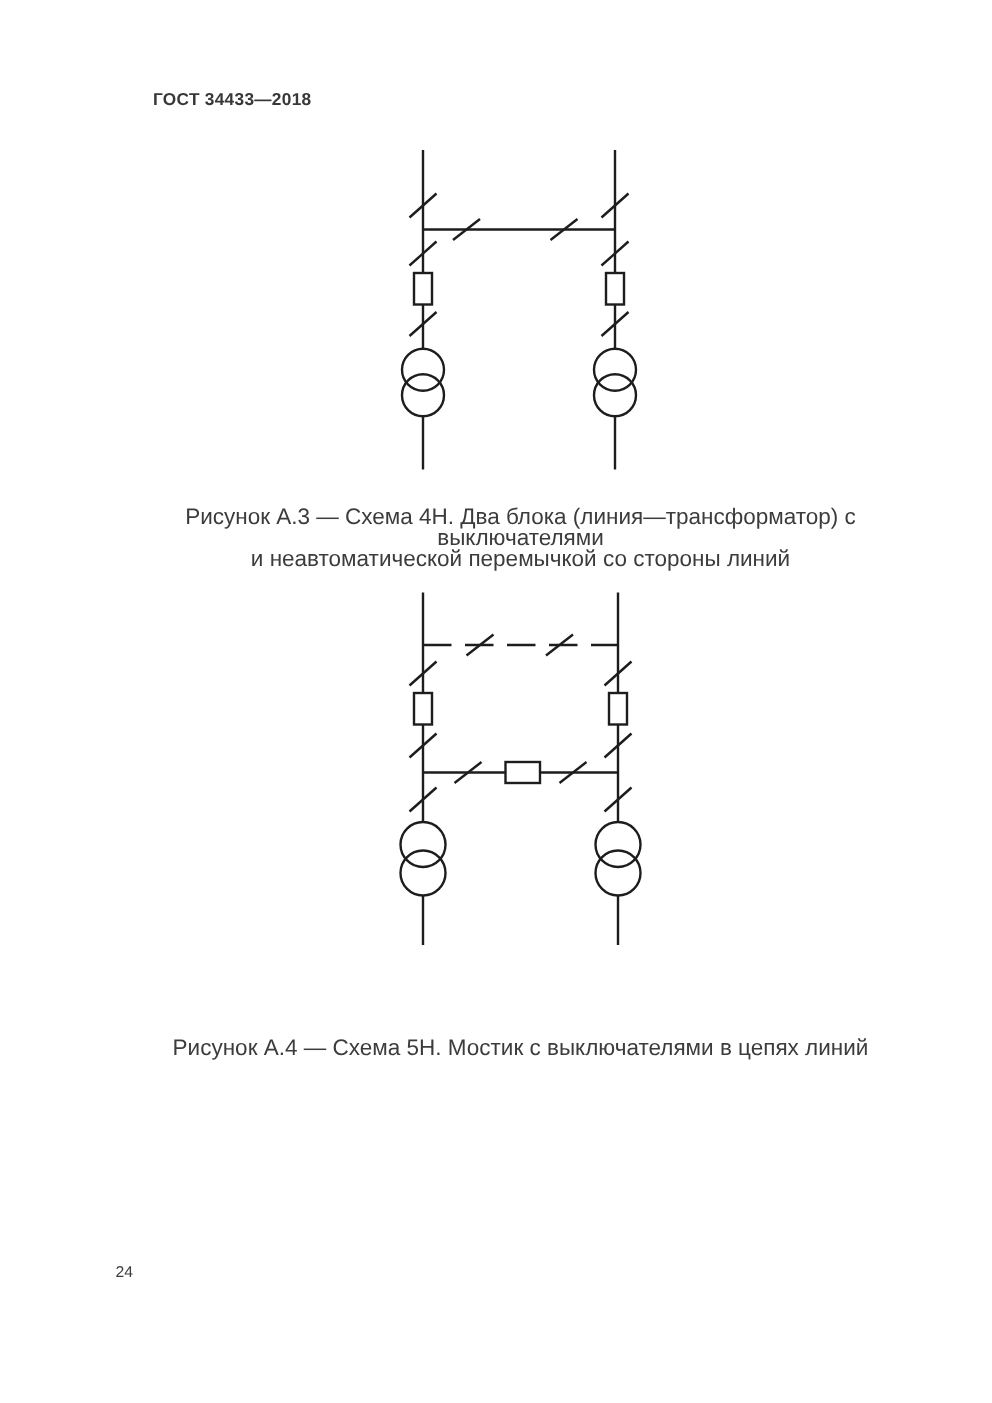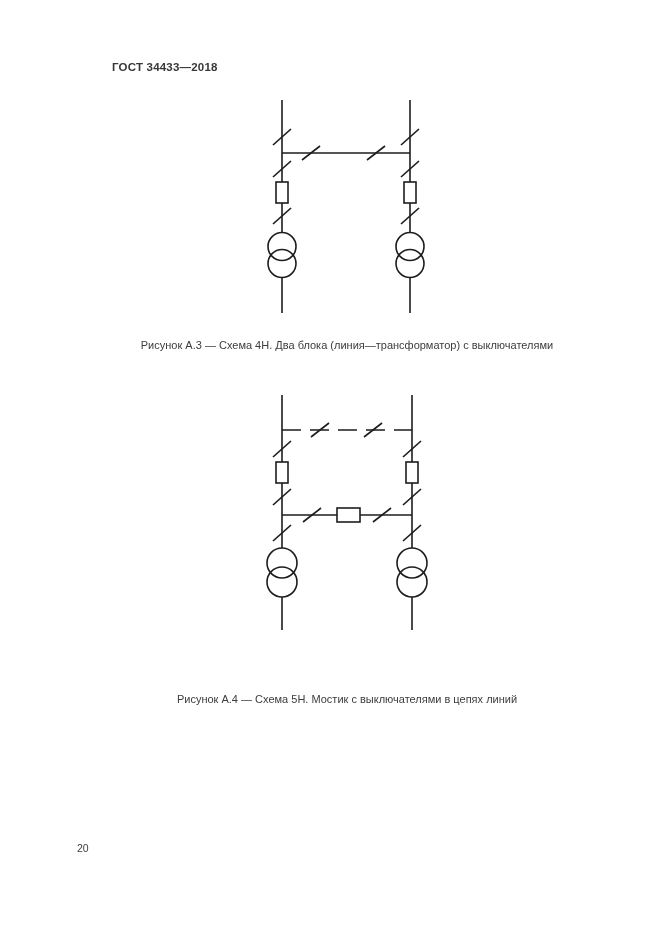--- a/index.html
+++ b/index.html
@@ -11,41 +11,41 @@
     position: relative;
     width: 661px;
     height: 935px;
     background: #ffffff;
     font-family: "Liberation Sans", sans-serif;
     color: #3a3a3a;
     overflow: hidden;
   }
   .doc-header {
     position: absolute;
-    left: 86px;
+    left: 76px;
     top: 61px;
     font-size: 11.5px;
     font-weight: bold;
     letter-spacing: 0.2px;
     color: #383838;
     white-space: nowrap;
     padding-left: 26px;
   }
   .figure-diagram {
     position: absolute;
     display: block;
   }
   #diagram-a3 { left: 225px; top: 95px; }
   #diagram-a4 { left: 225px; top: 385px; }
   .figure-caption {
     position: absolute;
     left: 87px;
     width: 520px;
     text-align: center;
-    font-size: 11px;
+    font-size: 15px;
     line-height: 14px;
     color: #3c3c3c;
   }
   #caption-a3 { top: 338px; }
   #caption-a4 { top: 647px; margin-top: 45px; }
   .page-number {
     position: absolute;
     left: 77px;
     top: 842px;
     font-size: 10.5px;
@@ -104,20 +104,21 @@
     <g>
       <circle class="stroke" cx="282" cy="246.5" r="14"></circle>
       <circle class="stroke" cx="282" cy="263.5" r="14"></circle>
       <circle class="stroke" cx="410" cy="246.5" r="14"></circle>
       <circle class="stroke" cx="410" cy="263.5" r="14"></circle>
     </g>
   </svg>
 
   <div id="caption-a3" class="figure-caption">
     <div>Рисунок А.3 — Схема 4Н. Два блока (линия—трансформатор) с выключателями</div>
+    <div>и неавтоматической перемычкой со стороны линий</div>
   </div>
 
   <svg id="diagram-a4" class="figure-diagram" width="240" height="255" viewBox="225 385 240 255" xmlns="http://www.w3.org/2000/svg">
 
     <g>
       <line class="stroke" x1="282" y1="395" x2="282" y2="548"></line>
       <line class="stroke" x1="282" y1="597" x2="282" y2="630"></line>
     </g>
 
     <g>
@@ -157,15 +158,15 @@
       <circle class="stroke" cx="282" cy="582" r="15"></circle>
       <circle class="stroke" cx="412" cy="563" r="15"></circle>
       <circle class="stroke" cx="412" cy="582" r="15"></circle>
     </g>
   </svg>
 
   <div id="caption-a4" class="figure-caption">
     <div>Рисунок А.4 — Схема 5Н. Мостик с выключателями в цепях линий</div>
   </div>
 
-  <div class="page-number">20</div>
+  <div class="page-number">24</div>
 
 </div>
 
 </body></html>

